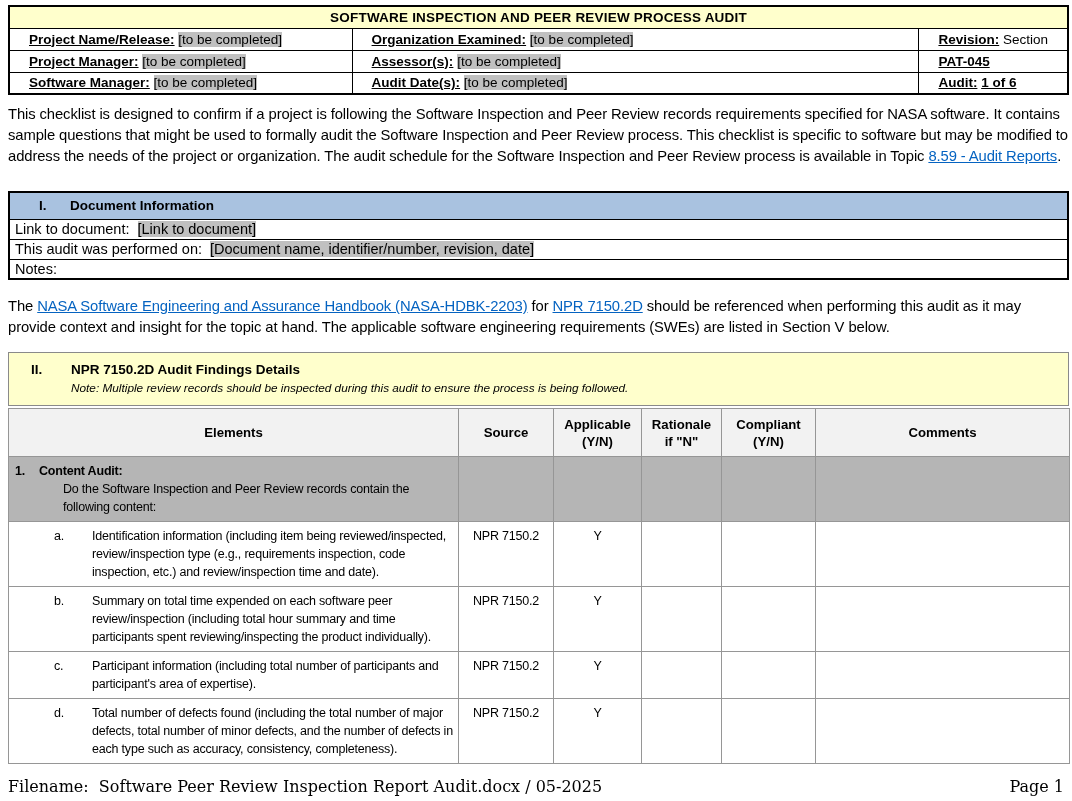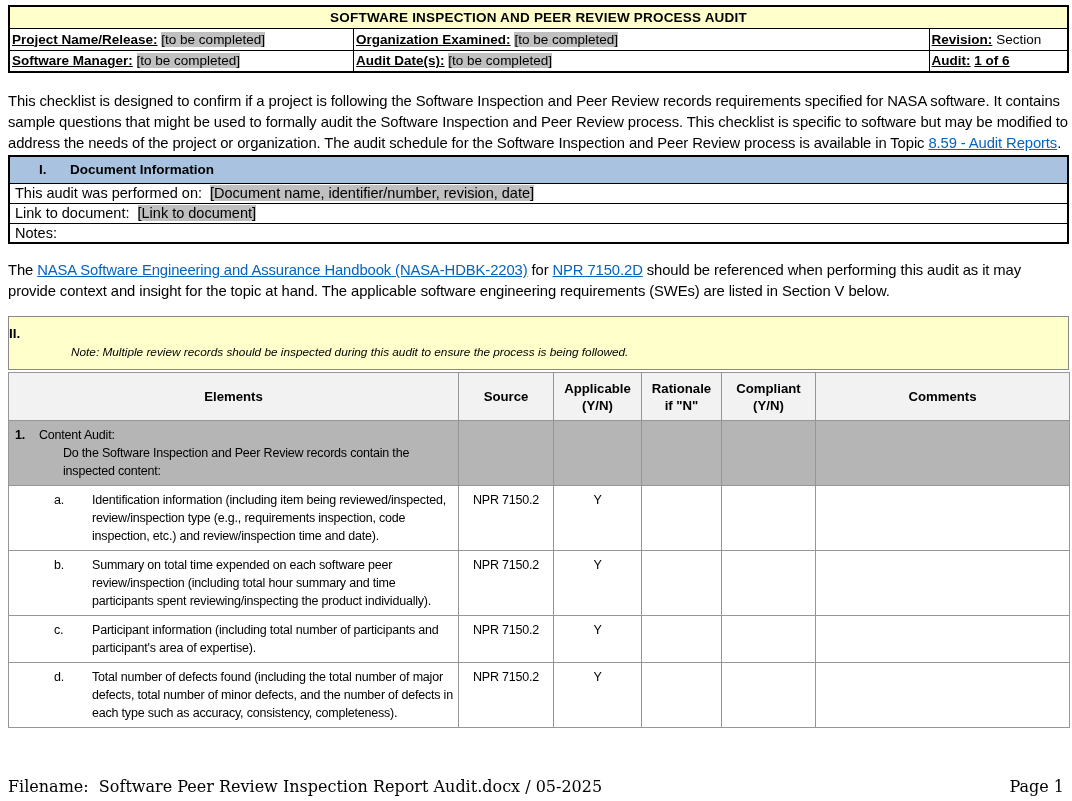--- a/index.html
+++ b/index.html
@@ -6,51 +6,51 @@
   html,body { background:#ffffff; }
   body {
     width:1072px; height:801px; position:relative;
     font-family:"Liberation Sans","DejaVu Sans",sans-serif; color:#000;
     overflow:hidden;
   }
   .page { position:absolute; top:5px; left:8px; width:1061px; }
 
   
   .hdr-table { border-collapse:collapse; width:100%; border:2px solid #000; }
-  .hdr-table td { border:1.5px solid #000; font-size:13.5px; padding:2px 2px; height:22px; vertical-align:middle; white-space:nowrap; }
+  .hdr-table td { border:1.5px solid #000; font-size:13.5px; padding:2px 19px; height:22px; vertical-align:middle; white-space:nowrap; }
   .title-cell { background:#FFFFCC; font-weight:700; text-align:center; font-size:15.5px; height:37px; letter-spacing:.2px; }
   .b { font-weight:700;text-decoration:underline; }
   .hl { background:#C0C0C0; }
   .w1 { width:345px; } .w2 { width:577px; } .w3 { width:139px; }
 
   
-  .para { font-size:14.8px; line-height:21px; margin-top:18px; letter-spacing:-.1px; }
+  .para { font-size:14.8px; line-height:21px; margin-top:9px; letter-spacing:-.1px; }
   .para a, a.lnk { color:#0563C1; text-decoration:underline; cursor:pointer; }
 
   
-  .sec1 { border-collapse:collapse; width:100%; border:2px solid #000; margin-top:1px;padding-left:8px; }
+  .sec1 { border-collapse:collapse; width:100%; border:2px solid #000; margin-top:24px;padding-left:8px; }
   .sec1 td { border:1.5px solid #000; font-size:14.5px; padding:1px 5px; height:20px; vertical-align:middle; }
   .sec1-hdr td { background:#A9C2E0; font-weight:700; font-size:13.5px; height:27px; }
   .sec1-hdr .num { display:inline-block; margin-left:24px; width:31px; }
 
   
   .sec2 { margin-top:14px; border:1px solid #8a8a8a; background:#FFFFCC; padding:9px 0 10px 0; }
-  .sec2-row { font-size:13.5px; font-weight:700; display:flex; }
+  .sec2-row { font-size:13.5px; font-weight:700; padding-left:22px; display:flex; }
   .sec2-row .num { width:40px; flex:none; }
   .sec2-note { font-size:11.8px; font-style:italic; margin:4px 0 0 62px; }
 
   
   .findings { border-collapse:collapse; table-layout:fixed; width:100%; margin-top:2px; }
   .findings th { background:#F2F2F2; border:1px solid #969696; font-size:13.2px; font-weight:700; text-align:center; vertical-align:middle; height:48px; white-space:pre-line; line-height:17px; }
   .findings td { border:1px solid #969696; font-size:12.5px; letter-spacing:-.2px; line-height:18px; vertical-align:top; padding:5px 4px; }
   .group-row td { background:#B5B5B5; }
   .group-row { height:55px; }
   .g-wrap { display:flex; padding-left:2px; }
   .g-num { width:24px; flex:none; font-weight:700; }
-  .g-title { font-weight:400; }
+  .g-title { font-weight:700; }
   .g-desc { margin-left:24px; width:380px; }
   .item { display:flex; }
   .i-letter { flex:none; margin-left:41px; width:38px; }
   .i-text { width:363px; }
   .cc { text-align:center; }
   .row-a,.row-b { height:57px; } .row-c { height:43px; } .row-d { height:56px; }
 
   
   .footer { position:absolute; top:777px; left:8px; width:1056px; display:flex; justify-content:space-between;
             font-family:"DejaVu Serif","Liberation Serif",serif; font-size:16px; }
@@ -64,51 +64,57 @@
     <tbody>
         <tr>
       <td colspan="3" class="title-cell">SOFTWARE INSPECTION AND PEER REVIEW PROCESS AUDIT</td>
     </tr>
     <tr>
       <td class="w1"><span class="b">Project Name/Release:</span> <span class="hl">[to be completed]</span></td>
       <td class="w2"><span class="b">Organization Examined:</span> <span class="hl">[to be completed]</span></td>
       <td class="w3"><span class="b">Revision:</span> <span>Section</span></td>
     </tr>
     <tr>
+      <td><span class="b">Project Manager:</span> <span class="hl">[to be completed]</span></td>
+      <td><span class="b">Assessor(s):</span> <span class="hl">[to be completed]</span></td>
+      <td><span class="b">PAT-045</span></td>
+    </tr>
+    <tr>
       <td><span class="b">Software Manager:</span> <span class="hl">[to be completed]</span></td>
       <td><span class="b">Audit Date(s):</span> <span class="hl">[to be completed]</span></td>
       <td><span class="b">Audit:</span>&nbsp;<span class="b">1 of 6</span></td>
     </tr>
   </tbody>
     </table>
 
   <p class="para"><span>This checklist is designed to confirm if a project is following the Software Inspection and Peer Review records requirements specified for NASA software. It contains sample questions that might be used to formally audit the Software Inspection and Peer Review process. This checklist is specific to software but may be modified to address the needs of the project or organization. The audit schedule for the Software Inspection and Peer Review process is available in Topic </span><a class="lnk">8.59 - Audit Reports</a><span>.</span></p>
 
   <table class="sec1">
     <tbody>
         <tr class="sec1-hdr">
       <td><span class="num">I.</span><span>Document Information</span></td>
     </tr>
     <tr>
+      <td><span>Link to document:</span>&nbsp; <span class="hl">[Link to document]</span></td>
+    </tr>
+    <tr>
       <td><span>This audit was performed on:</span>&nbsp; <span class="hl">[Document name, identifier/number, revision, date]</span></td>
-    </tr>
-    <tr>
-      <td><span>Link to document:</span>&nbsp; <span class="hl">[Link to document]</span></td>
     </tr>
     <tr>
       <td><span>Notes:</span></td>
     </tr>
   </tbody>
     </table>
 
   <p class="para" style="margin-top:16px;"><span>The </span><a class="lnk">NASA Software Engineering and Assurance Handbook (NASA-HDBK-2203)</a><span> for </span><a class="lnk">NPR 7150.2D</a><span> should be referenced when performing this audit as it may provide context and insight for the topic at hand. The applicable software engineering requirements (SWEs) are listed in Section V below.</span></p>
 
   <div class="sec2">
     <div class="sec2-row">
       <span class="num">II.</span>
+      <span>NPR 7150.2D Audit Findings Details</span>
     </div>
     <div class="sec2-note">Note: Multiple review records should be inspected during this audit to ensure the process is being followed.</div>
   </div>
 
   <table class="findings">
     <colgroup>
       <col style="width:450px">
         <col style="width:95px">
         <col style="width:88px">
         <col style="width:80px">
@@ -126,21 +132,21 @@
       <th>Compliant
 (Y/N)</th>
       <th>Comments</th>
     </tr>
     <tr class="group-row">
       <td>
         <div class="g-wrap">
           <span class="g-num">1.</span>
           <div class="g-body">
             <span class="g-title">Content Audit:</span>
-            <div class="g-desc">Do the Software Inspection and Peer Review records contain the inspected content:</div>
+            <div class="g-desc">Do the Software Inspection and Peer Review records contain the following content:</div>
           </div>
         </div>
       </td>
       <td></td>
       <td></td>
       <td></td>
       <td></td>
       <td></td>
     </tr>
 

